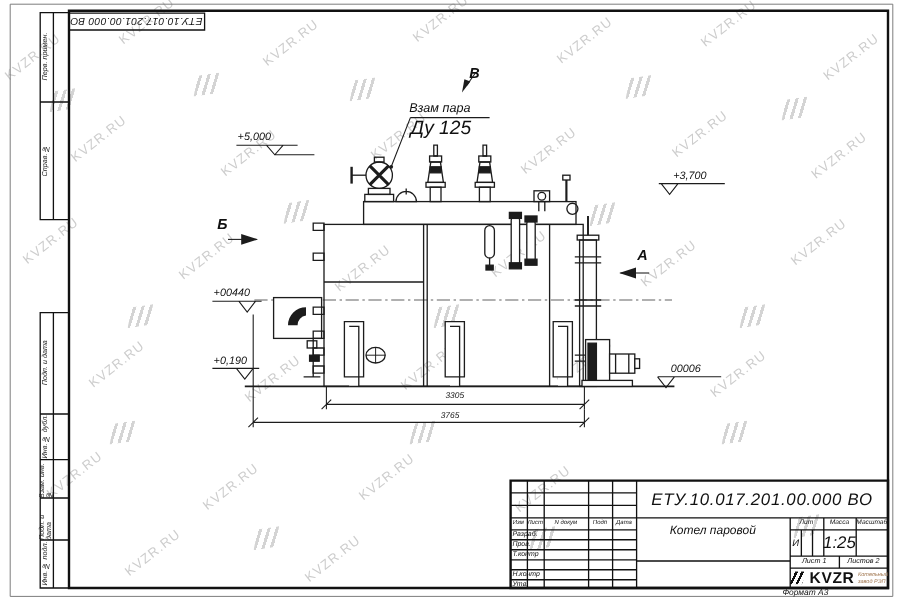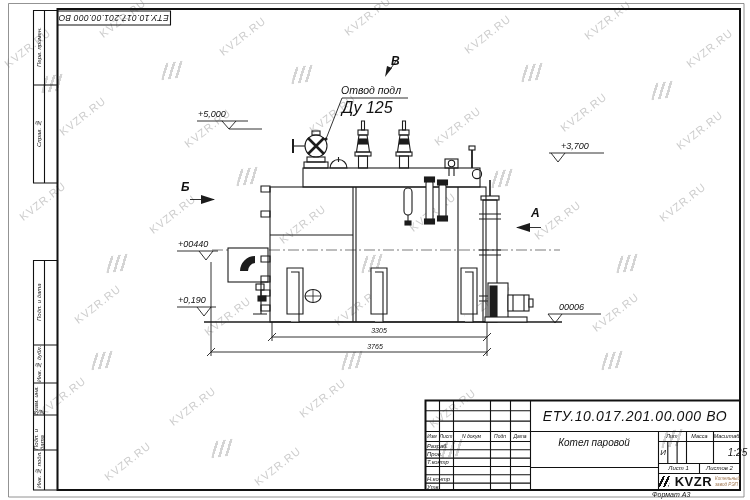--- a/index.html
+++ b/index.html
@@ -230,21 +230,21 @@
   <div class="cell rot180" style="left:57px;top:11px;width:113px;height:14px;font-size:8.5px;letter-spacing:.3px">ЕТУ.10.017.201.00.000 ВО</div>
 
   <div class="vcell" style="left:33px;top:10px;width:11px;height:75px">Перв. примен.</div>
   <div class="vcell" style="left:33px;top:85px;width:11px;height:98px">Справ. №</div>
   <div class="vcell" style="left:33px;top:260px;width:11px;height:85px">Подп. и дата</div>
   <div class="vcell" style="left:33px;top:345px;width:11px;height:38px">Инв. № дубл.</div>
   <div class="vcell" style="left:33px;top:383px;width:11px;height:32px">Взам. инв. №</div>
   <div class="vcell" style="left:33px;top:415px;width:11px;height:35px">Подп. и дата</div>
   <div class="vcell" style="left:33px;top:450px;width:11px;height:40px">Инв. № подл.</div>
 
-  <span class="lbl" style="left:341px;top:84px;font-size:10.5px">Отвод подл</span>
+  <span class="lbl" style="left:341px;top:84px;font-size:10.5px">Взам пара</span>
   <span class="lbl" style="left:342px;top:99px;font-size:16px">Ду 125</span>
   <span class="lbl" style="left:198px;top:109px;font-size:9px">+5,000</span>
   <span class="lbl" style="left:561px;top:141px;font-size:9px">+3,700</span>
   <span class="lbl" style="left:178px;top:239px;font-size:9px">+00440</span>
   <span class="lbl" style="left:178px;top:295px;font-size:9px">+0,190</span>
   <span class="lbl" style="left:559px;top:302px;font-size:9px">00006</span>
   <div class="cell" style="left:364px;top:326px;width:30px;height:9px;font-size:7px">3305</div>
   <div class="cell" style="left:360px;top:342px;width:30px;height:9px;font-size:7px">3765</div>
   <span class="lbl" style="left:181px;top:180px;font-size:12px;font-weight:bold">Б</span>
   <span class="lbl" style="left:391px;top:54px;font-size:12px;font-weight:bold">В</span>
@@ -262,21 +262,21 @@
   <span class="lbl" style="left:427px;top:442.5px;font-size:5.8px">Разраб.</span>
   <span class="lbl" style="left:427px;top:450.8px;font-size:5.8px">Пров.</span>
   <span class="lbl" style="left:427px;top:459.1px;font-size:5.8px">Т.контр</span>
   <span class="lbl" style="left:427px;top:475.8px;font-size:5.8px">Н.контр</span>
   <span class="lbl" style="left:427px;top:484.1px;font-size:5.8px">Утв.</span>
 
   <div class="cell" style="left:658px;top:431px;width:28px;height:10px;font-size:5.5px">Лит</div>
   <div class="cell" style="left:686px;top:431px;width:27px;height:10px;font-size:5.5px">Масса</div>
   <div class="cell" style="left:713px;top:431px;width:27px;height:10px;font-size:5.5px">Масштаб</div>
   <div class="cell" style="left:658px;top:441px;width:10px;height:22px;font-size:8px">И</div>
-  <div class="cell" style="left:724px;top:441px;width:27px;height:22px;font-size:10px">1:25</div>
+  <div class="cell" style="left:686px;top:441px;width:27px;height:22px;font-size:14px">1:25</div>
   <div class="cell" style="left:658px;top:463px;width:41px;height:10px;font-size:6px">Лист 1</div>
   <div class="cell" style="left:699px;top:463px;width:41px;height:10px;font-size:6px">Листов 2</div>
 
   <div class="cell" style="left:658px;top:473px;width:82px;height:17px;gap:3px">
     <i class="logo-mark"></i>
     <span class="logo-word">KVZR</span>
     <span class="logo-sub">
       <span>Котельный</span>
       <span>завод РЭП</span>
     </span>

